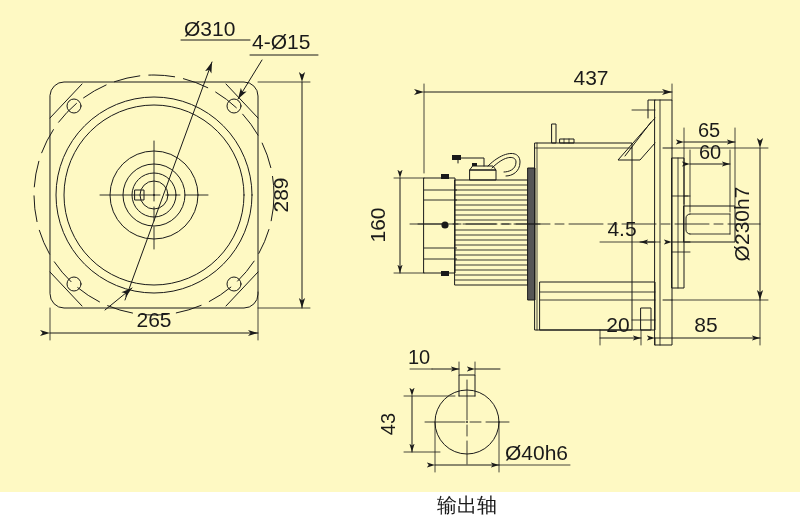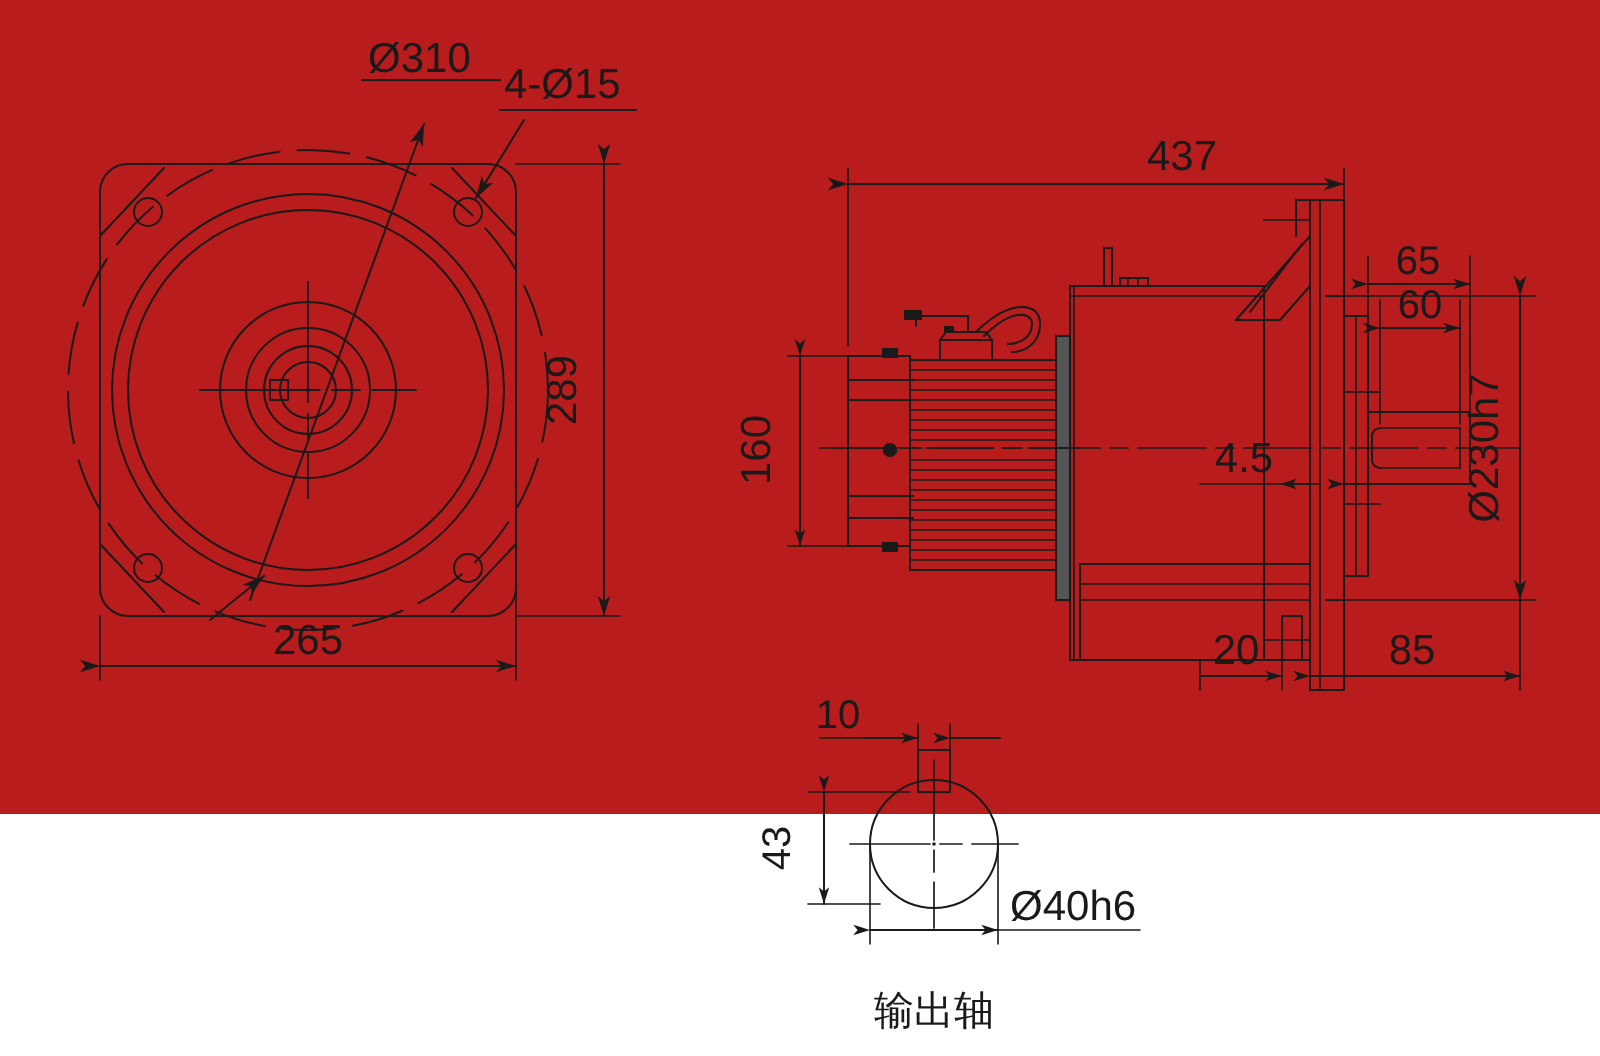--- a/index.html
+++ b/index.html
@@ -1,18 +1,18 @@
 <!DOCTYPE html>
 <html><head>
 <meta charset="utf-8">
 <style>
   html,body{margin:0;padding:0;background:#ffffff;}
   body{width:800px;height:528px;overflow:hidden;
        font-family:"Liberation Sans","DejaVu Sans",sans-serif;}
-  #sheet{position:relative;width:800px;height:407px;background:#b91c1c;}
+  #sheet{position:relative;width:800px;height:492px;background:#fef9c3;}
   svg{display:block;}
   text{font-family:"Liberation Sans","DejaVu Sans",sans-serif;fill:#1a1a1a;}
 </style>
 </head>
 <body>
 
 <div id="sheet">
 <svg width="800" height="528" viewBox="0 0 800 528">
 
   <defs>

